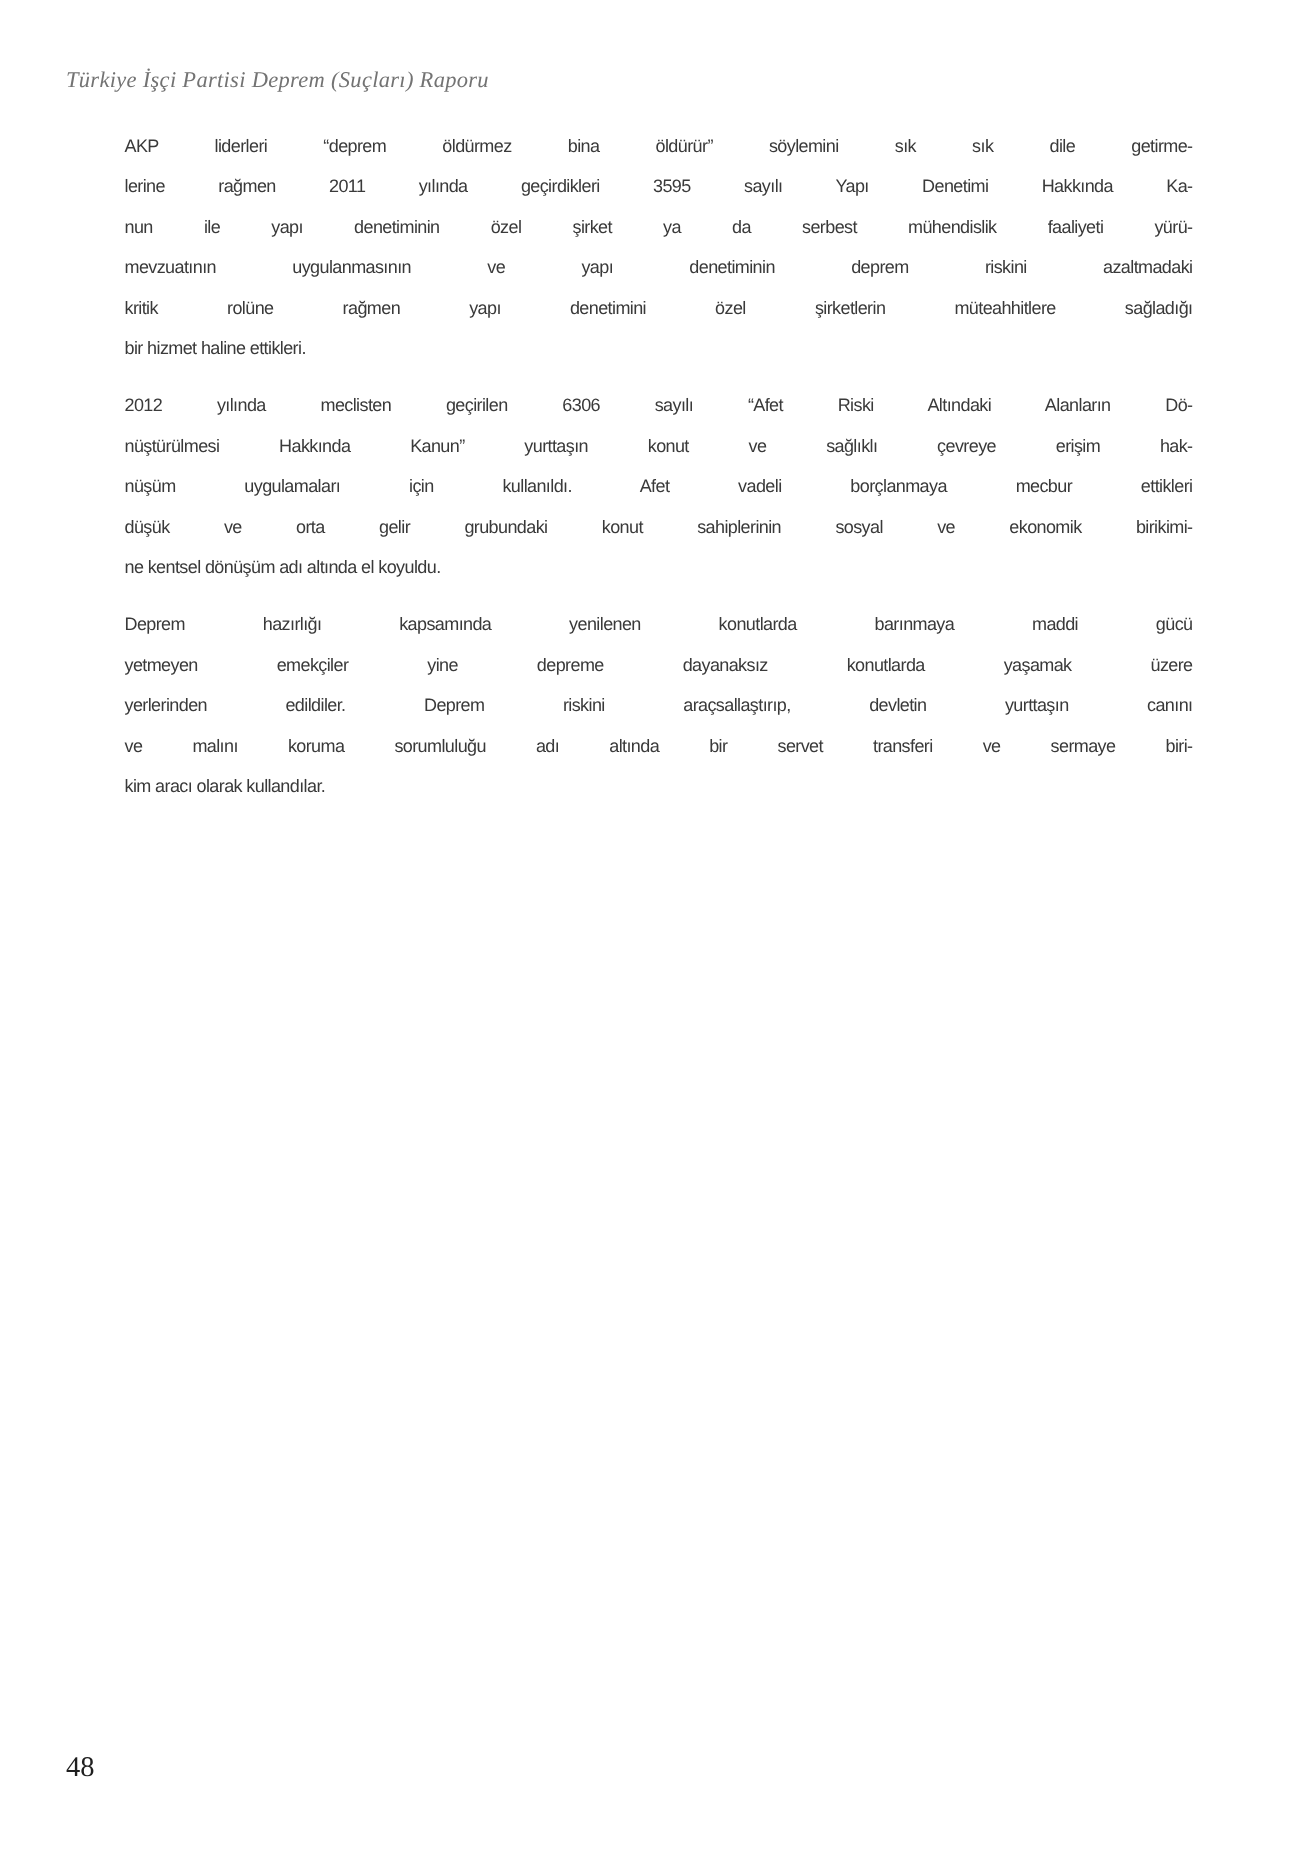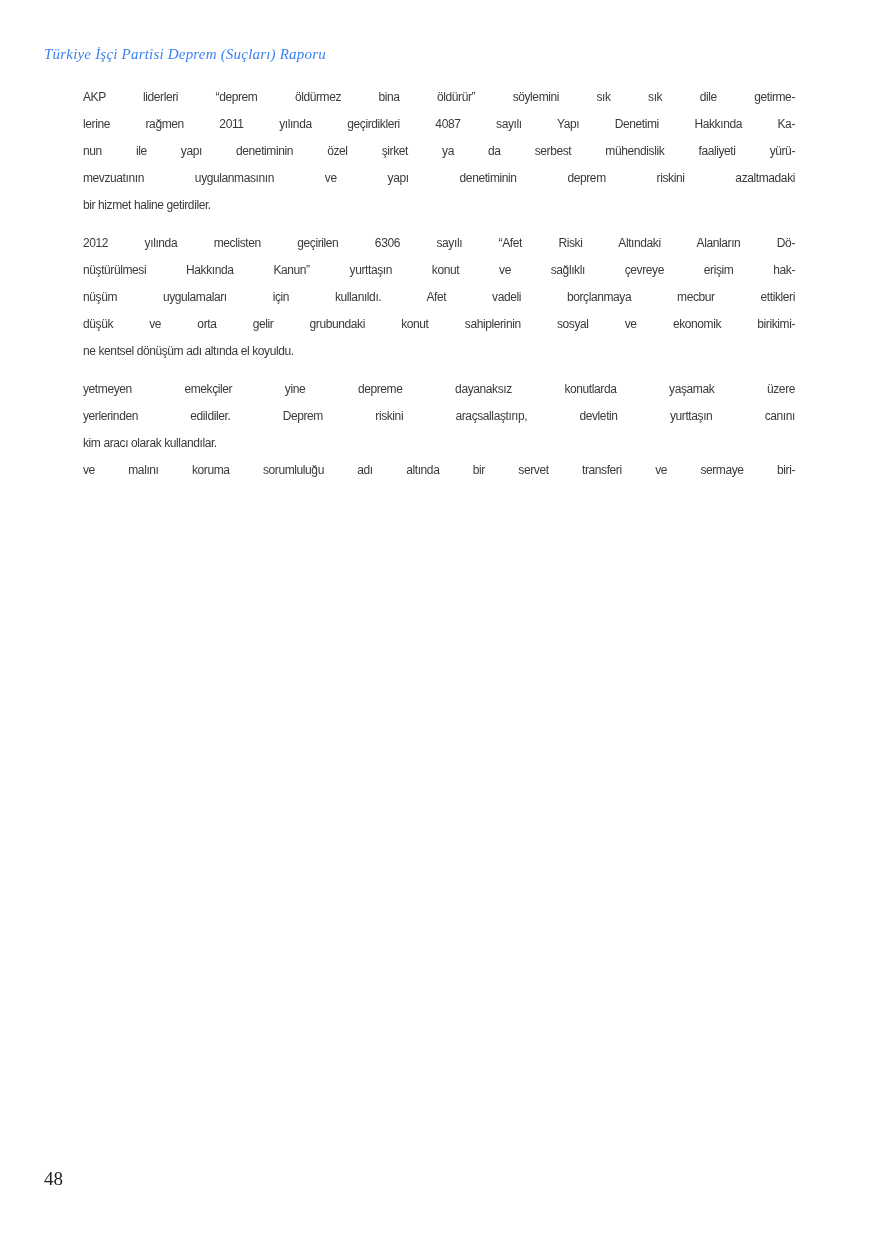--- a/index.html
+++ b/index.html
@@ -16,21 +16,21 @@
     font-family: "Liberation Sans", sans-serif;
   }
   .running-header {
     position: absolute;
     left: 44px;
     top: 46px;
     font-family: "Liberation Serif", serif;
     font-style: italic;
     font-size: 15px;
     letter-spacing: 0.2px;
-    color: #3b82f6;
+    color: #737373;
     text-align: center;
   }
   .body-text {
     position: absolute;
     left: 83px;
     top: 84px;
     width: 712px;
     font-family: "Liberation Sans", sans-serif;
     font-size: 12px;
     line-height: 27px;
@@ -60,34 +60,36 @@
 </style>
 </head>
 <body>
 
 <div class="page">
   <div class="running-header">Türkiye İşçi Partisi Deprem (Suçları) Raporu</div>
 
   <main class="body-text">
       <div class="paragraph">
         <div class="line">AKP liderleri “deprem öldürmez bina öldürür” söylemini sık sık dile getirme-</div>
-        <div class="line">lerine rağmen 2011 yılında geçirdikleri 4087 sayılı Yapı Denetimi Hakkında Ka-</div>
+        <div class="line">lerine rağmen 2011 yılında geçirdikleri 3595 sayılı Yapı Denetimi Hakkında Ka-</div>
         <div class="line">nun ile yapı denetiminin özel şirket ya da serbest mühendislik faaliyeti yürü-</div>
         <div class="line">mevzuatının uygulanmasının ve yapı denetiminin deprem riskini azaltmadaki</div>
-        <div class="line last">bir hizmet haline getirdiler.</div>
+        <div class="line">kritik rolüne rağmen yapı denetimini özel şirketlerin müteahhitlere sağladığı</div>
+        <div class="line last">bir hizmet haline ettikleri.</div>
       </div>
       <div class="paragraph">
         <div class="line">2012 yılında meclisten geçirilen 6306 sayılı “Afet Riski Altındaki Alanların Dö-</div>
         <div class="line">nüştürülmesi Hakkında Kanun” yurttaşın konut ve sağlıklı çevreye erişim hak-</div>
         <div class="line">nüşüm uygulamaları için kullanıldı. Afet vadeli borçlanmaya mecbur ettikleri</div>
         <div class="line">düşük ve orta gelir grubundaki konut sahiplerinin sosyal ve ekonomik birikimi-</div>
         <div class="line last">ne kentsel dönüşüm adı altında el koyuldu.</div>
       </div>
       <div class="paragraph">
+        <div class="line">Deprem hazırlığı kapsamında yenilenen konutlarda barınmaya maddi gücü</div>
         <div class="line">yetmeyen emekçiler yine depreme dayanaksız konutlarda yaşamak üzere</div>
         <div class="line">yerlerinden edildiler. Deprem riskini araçsallaştırıp, devletin yurttaşın canını</div>
+        <div class="line">ve malını koruma sorumluluğu adı altında bir servet transferi ve sermaye biri-</div>
         <div class="line last">kim aracı olarak kullandılar.</div>
-        <div class="line">ve malını koruma sorumluluğu adı altında bir servet transferi ve sermaye biri-</div>
       </div>
     </main>
 
   <div class="page-number">48</div>
 </div>
 
 </body></html>

